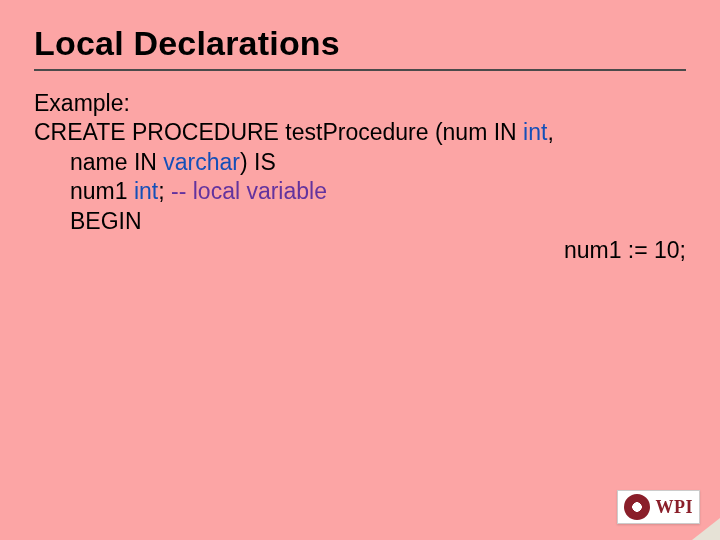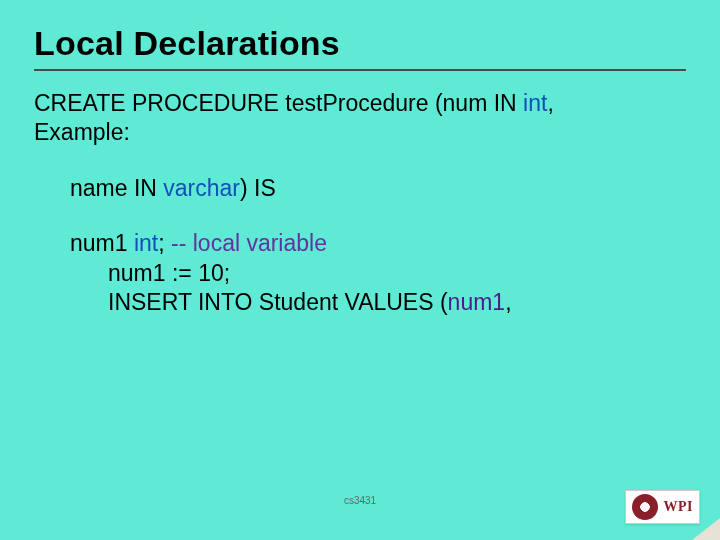--- a/index.html
+++ b/index.html
@@ -11,42 +11,42 @@
     font-family: Arial, Helvetica, sans-serif;
     color: #000;
     overflow: hidden;
   }
   .slide {
     box-sizing: border-box;
     width: 720px;
     height: 540px;
     padding: 24px 34px 10px 34px;
     position: relative;
-    background: #5eead4;
+    background: #fca5a5;
   }
   .title {
     font-size: 34px;
     font-weight: bold;
     color: #000;
     margin: 0 0 6px 0;
     letter-spacing: 0.2px;
   }
   .rule {
     border: none;
     border-top: 2px solid #4a4a4a;
     margin: 0 0 18px 0;
     width: 100%;
   }
   .body {
     font-size: 23px;
     line-height: 1.28;
     color: #000;
   }
-  .indent1 { padding-left: 36px; margin-top: 26px; }
-  .indent2 { padding-left: 74px; } 
+  .indent1 { padding-left: 36px; }
+  .indent2 { padding-left: 74px; text-align: right; } 
   .rt  { color: #144fb8; } 
   .var { color: #4a1e8a; } 
   .comment { color: #63339e; text-align: center; }
   .footer-label {
     position: absolute;
     left: 0;
     right: 0;
     bottom: 34px;
     text-align: center;
     font-size: 10px;
@@ -68,21 +68,21 @@
     width: 26px;
     height: 26px;
     border-radius: 50%;
     background: radial-gradient(circle at 50% 50%, #fff 0 30%, #8a1f2a 31% 100%);
     border: 2px solid #8a1f2a;
     box-sizing: border-box;
   }
   .logo .wpi {
     font-family: Georgia, 'Times New Roman', serif;
     font-weight: bold;
-    font-size: 14px;
+    font-size: 18px;
     color: #8a1f2a;
     letter-spacing: 0.5px;
   }
   .corner-fold {
     position: absolute;
     right: 0;
     bottom: 0;
     width: 0;
     height: 0;
     border-left: 28px solid transparent;
@@ -92,46 +92,43 @@
 </head>
 <body>
 
 <div class="slide">
 
   <h1 class="title">Local Declarations</h1>
   <hr class="rule">
 
   <div class="body">
 
+    <div>Example:</div>
+
     <div>
       <span>CREATE PROCEDURE testProcedure (num IN </span><span class="rt">int</span><span>,</span>
     </div>
-
-    <div>Example:</div>
 
     <div class="indent1">
       <span>name IN </span><span class="rt">varchar</span><span>) IS</span>
     </div>
 
     <div class="indent1">
       <span>num1 </span><span class="rt">int</span><span>;   </span><span class="comment">-- local variable</span>
     </div>
 
+    <div class="indent1">BEGIN</div>
 
     <div class="indent2">num1 := 10;</div>
 
-    <div class="indent2">
-      <span>INSERT INTO Student VALUES (</span><span class="var">num1</span><span>,</span>
-    </div>
 
 
 
   </div>
 
-  <div class="footer-label">cs3431</div>
 
   <div class="logo">
     <div class="seal"></div>
     <div class="wpi">WPI</div>
   </div>
 
   <div class="corner-fold"></div>
 
 </div>
 

